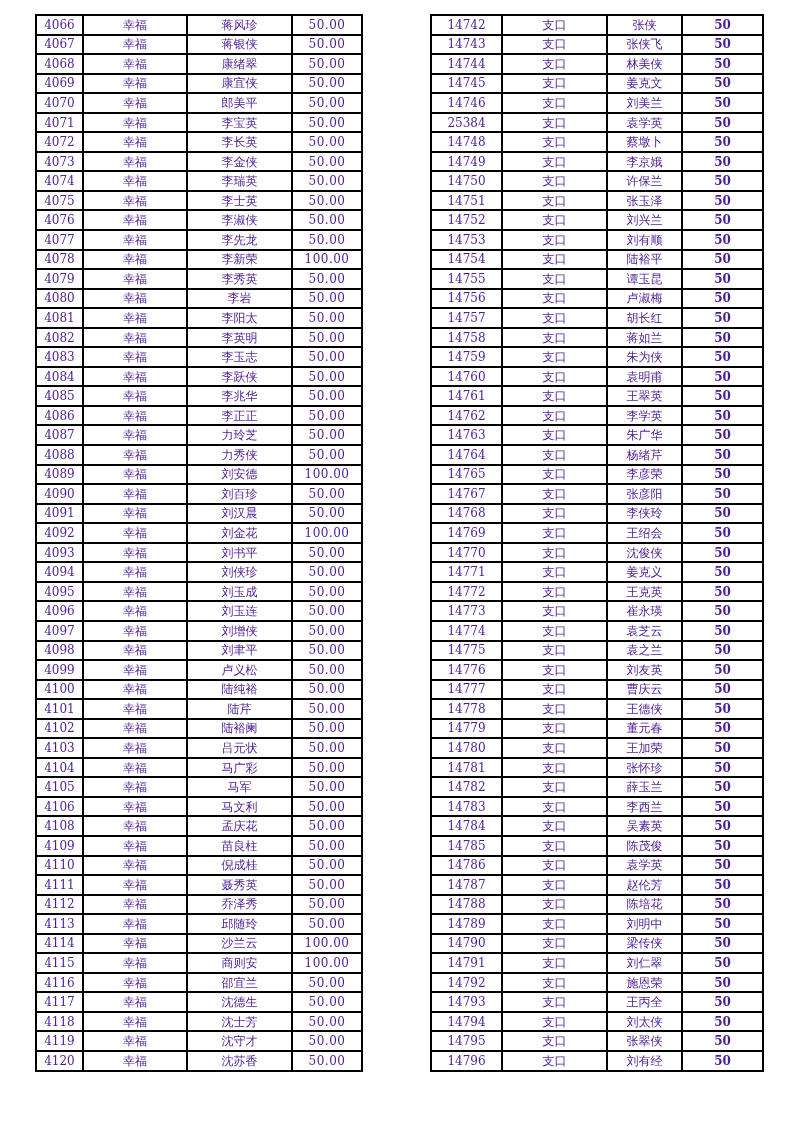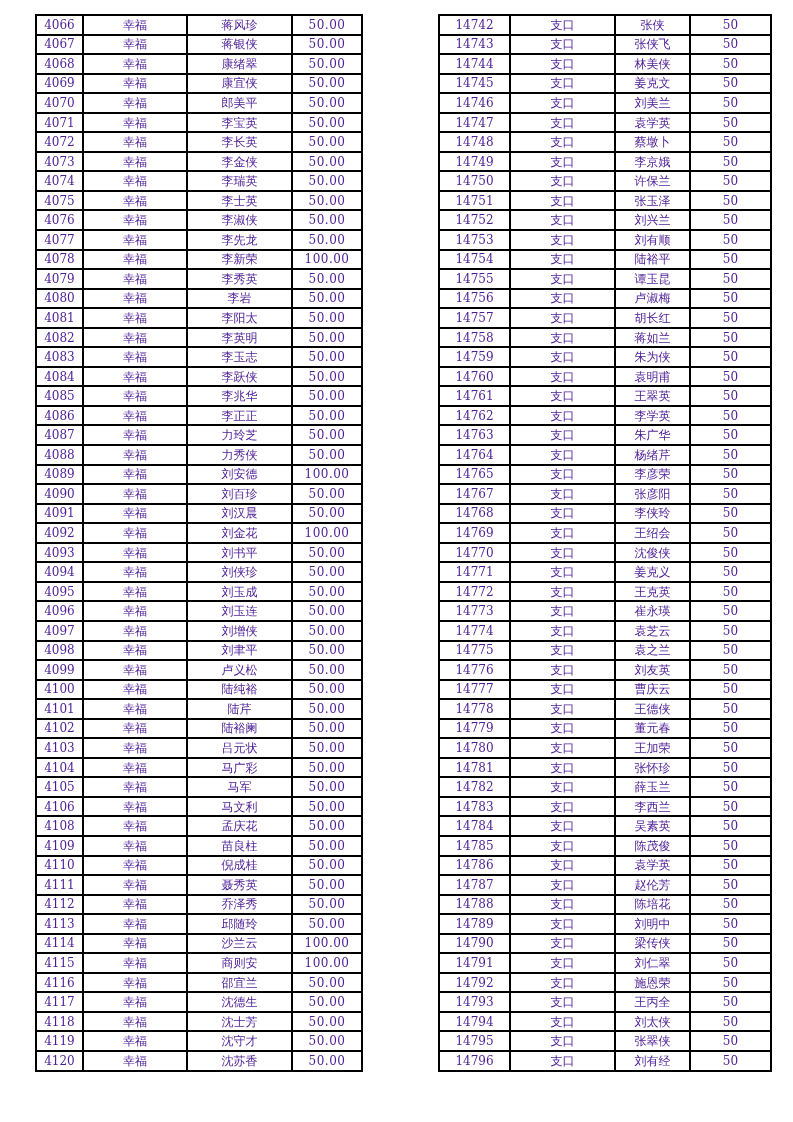--- a/index.html
+++ b/index.html
@@ -30,30 +30,30 @@
     height: 19.56px;
     padding: 0 2px;
     text-align: center;
     vertical-align: middle;
     font-size: 12px;
     line-height: 1;
     white-space: nowrap;
     overflow: hidden;
   }
   #table-0 { left: 35px;  width: 326px; }
-  #table-1 { left: 430px; width: 332px; margin-left: 8px; }
+  #table-1 { left: 430px; width: 332px; }
   #table-0 col.c0 { width: 47px; }
   #table-0 col.c1 { width: 104px; }
   #table-0 col.c2 { width: 105px; }
   #table-0 col.c3 { width: 70px; }
   #table-1 col.c0 { width: 71px; }
   #table-1 col.c1 { width: 105px; }
   #table-1 col.c2 { width: 75px; }
   #table-1 col.c3 { width: 81px; }
-  #table-1 td.c3 { font-weight: normal; }
+  #table-1 td.c3 { font-weight: bold; }
   #table-0 td.c3 { letter-spacing: 0.5px; }
 </style>
 </head>
 <body>
 
 <div class="page">
 
   <table class="roster" id="table-0">
     <colgroup>
       <col class="c0">
@@ -421,21 +421,21 @@
           <td class="c2">姜克文</td>
           <td class="c3">50</td>
         </tr>
         <tr>
           <td class="c0">14746</td>
           <td class="c1">支口</td>
           <td class="c2">刘美兰</td>
           <td class="c3">50</td>
         </tr>
         <tr>
-          <td class="c0">14747</td>
+          <td class="c0">25384</td>
           <td class="c1">支口</td>
           <td class="c2">袁学英</td>
           <td class="c3">50</td>
         </tr>
         <tr>
           <td class="c0">14748</td>
           <td class="c1">支口</td>
           <td class="c2">蔡墩卜</td>
           <td class="c3">50</td>
         </tr>

